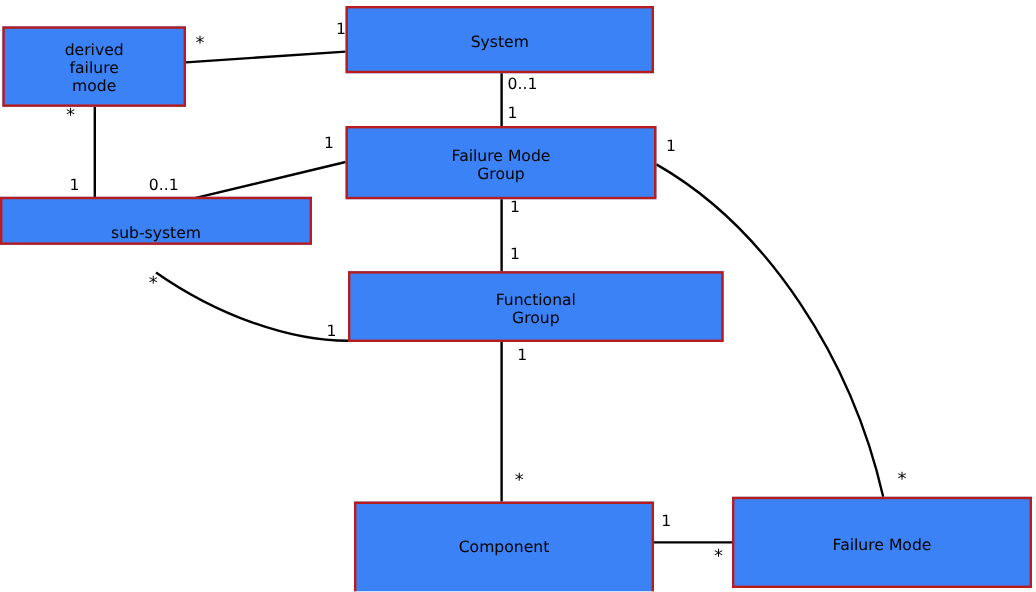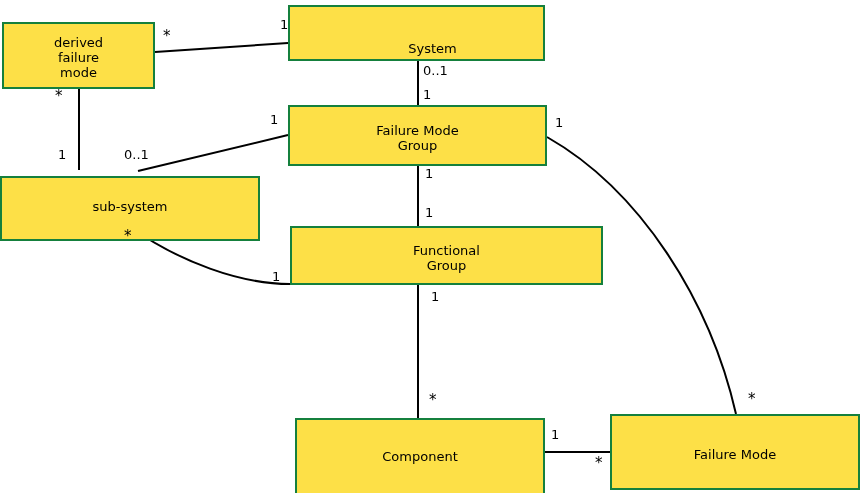--- a/index.html
+++ b/index.html
@@ -21,22 +21,22 @@
     position: absolute;
     left: 0;
     top: 0;
     width: 863px;
     height: 493px;
     pointer-events: none;
   }
   .uml-box {
     position: absolute;
     box-sizing: border-box;
-    border: 2px solid #15803d;
-    background: #fde047;
+    border: 2px solid #b91c1c;
+    background: #3b82f6;
     color: #000000;
     font-size: 13px;
     line-height: 15px;
     text-align: center;
     display: block;
   }
   .uml-box .box-label {
     display: block;
     position: absolute;
     left: 0;
@@ -73,27 +73,27 @@
       <path d="M 545 452 L 610 452" fill="none" stroke="#000000" stroke-width="2"></path>
     </svg>
 
   <div id="node-layer">
       <div class="uml-box" style="left: 2px; top: 22px; width: 153px; height: 67px;">
         <span class="box-label" style="top: 11px;">derived
 failure
 mode</span>
       </div>
       <div class="uml-box" style="left: 288px; top: 5px; width: 257px; height: 56px;">
-        <span class="box-label" style="top: 34px; padding-left: 16px;">System</span>
+        <span class="box-label" style="top: 21px;">System</span>
       </div>
       <div class="uml-box" style="left: 288px; top: 105px; width: 259px; height: 61px;">
         <span class="box-label" style="top: 16px;">Failure Mode
 Group</span>
       </div>
-      <div class="uml-box" style="left: 0px; top: 176px; width: 260px; height: 65px;">
+      <div class="uml-box" style="left: 0px; top: 164px; width: 260px; height: 40px;">
         <span class="box-label" style="top: 21px;">sub-system</span>
       </div>
       <div class="uml-box" style="left: 290px; top: 226px; width: 313px; height: 59px;">
         <span class="box-label" style="top: 15px;">Functional
 Group</span>
       </div>
       <div class="uml-box" style="left: 295px; top: 418px; width: 250px; height: 85px;">
         <span class="box-label" style="top: 29px;">Component</span>
       </div>
       <div class="uml-box" style="left: 610px; top: 414px; width: 250px; height: 76px;">

